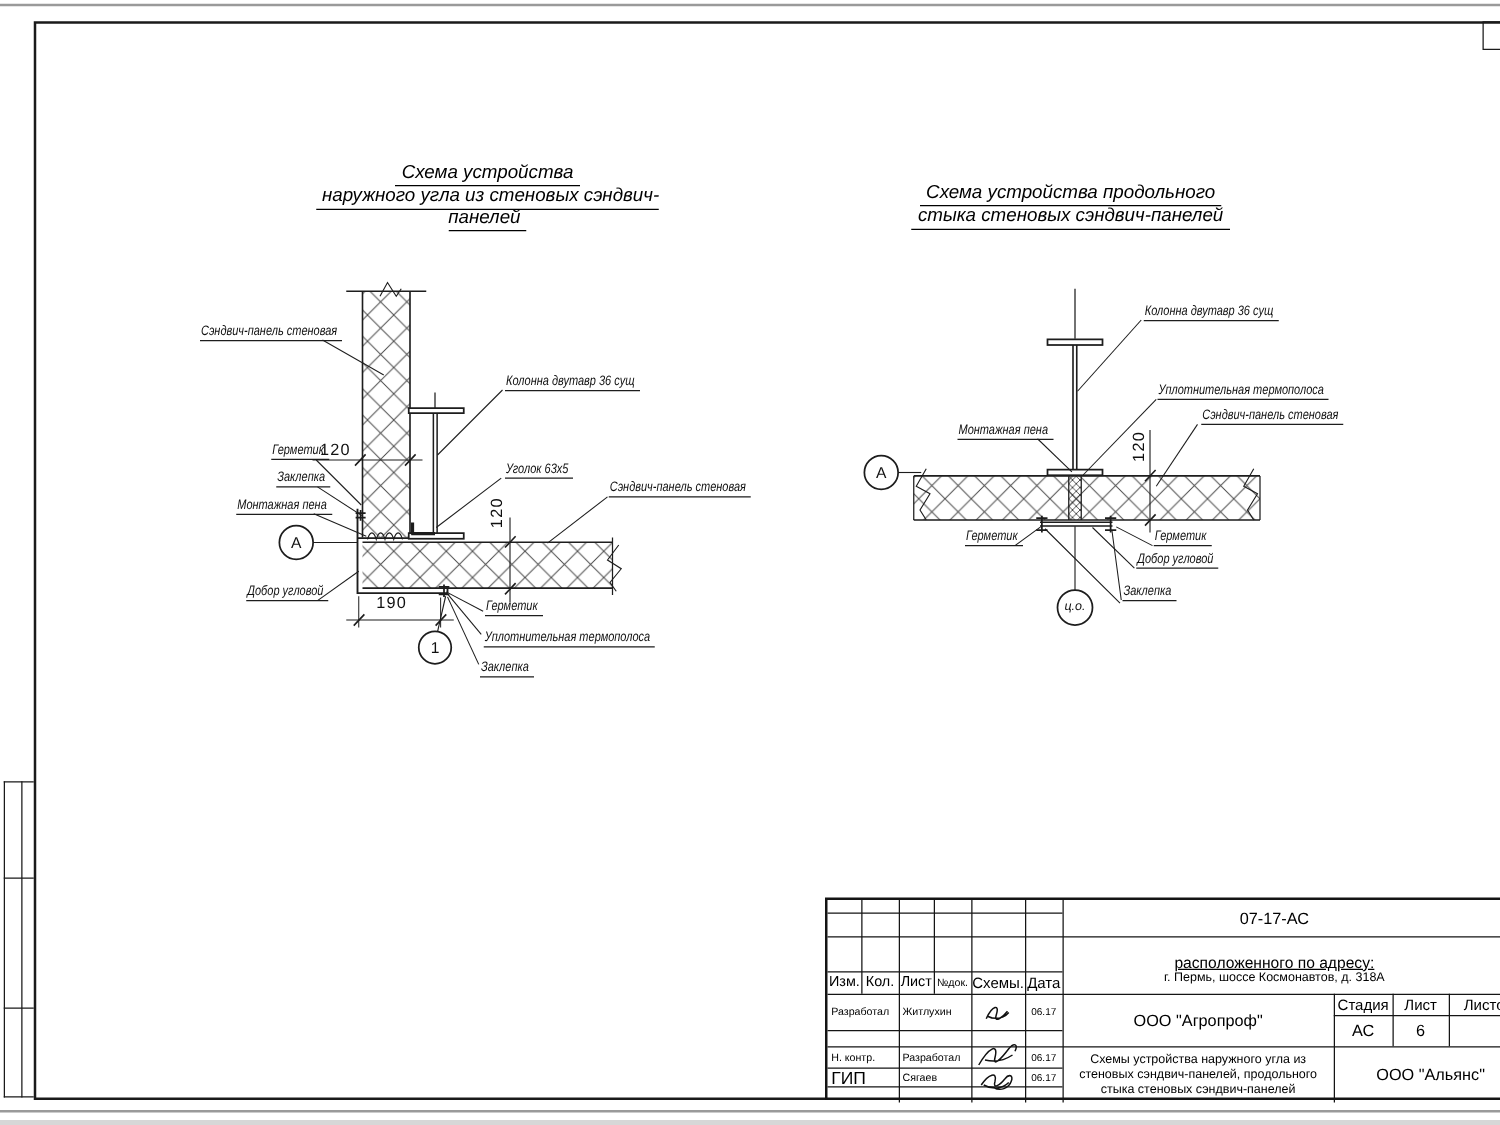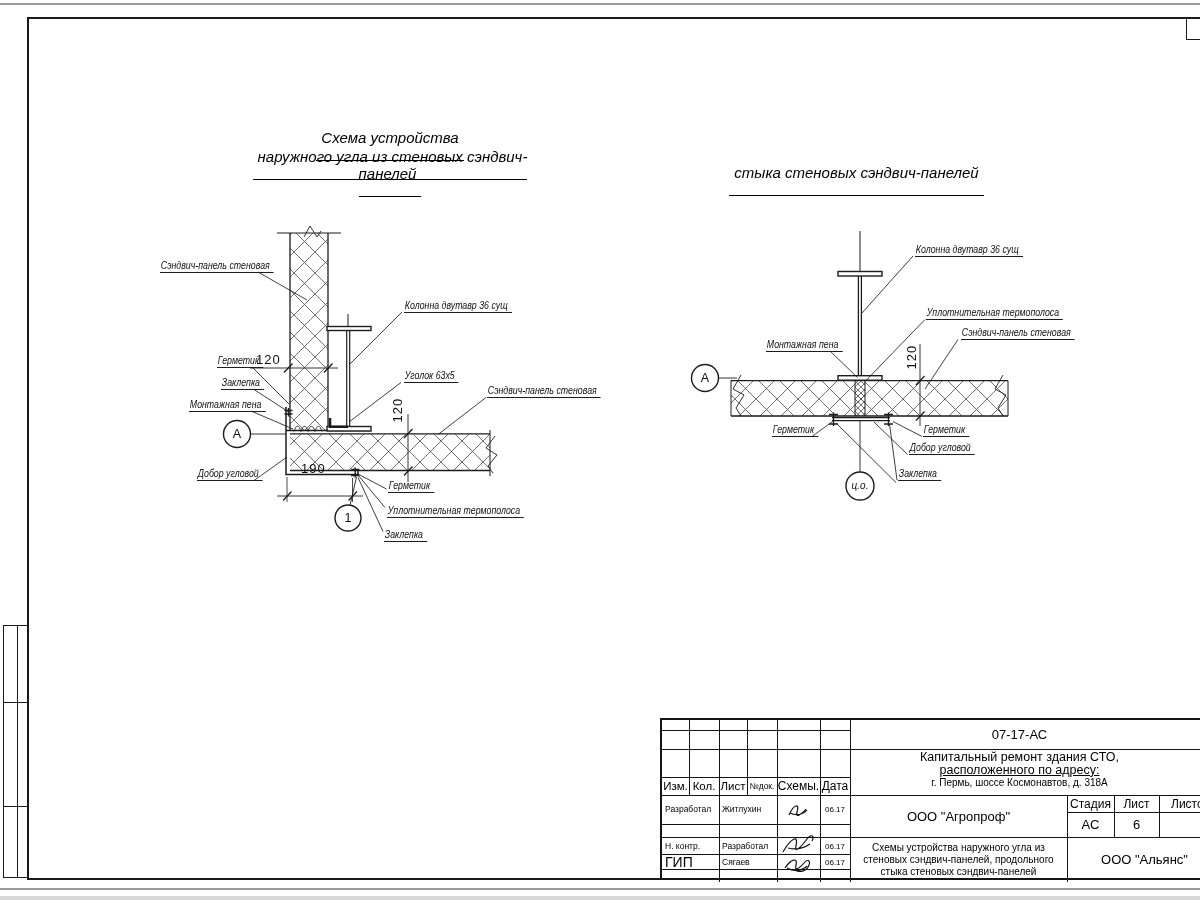--- a/index.html
+++ b/index.html
@@ -12,21 +12,21 @@
   .vl{position:absolute;width:1px;background:#1a1a1a;}
   .hl{position:absolute;height:1px;background:#1a1a1a;}
   
   .lbl{position:absolute;font-style:italic;font-size:11px;line-height:12px;white-space:nowrap;
        border-bottom:1px solid #1d1d1d;padding:0 5px 1px 1px;transform:scaleX(0.8);
        transform-origin:0 50%;color:#101010;}
   .dim{position:absolute;font-size:13px;letter-spacing:1px;color:#101010;white-space:nowrap;}
   .dim-v{transform:rotate(-90deg);text-align:center;}
   .marker{position:absolute;text-align:center;font-size:12.5px;color:#101010;}
   .title-line{position:absolute;text-align:center;font-style:italic;font-size:15px;color:#000;}
-  .title-line span{border-bottom:1.3px solid #000;padding:0 5px 14px;}
+  .title-line span{border-bottom:1.3px solid #000;padding:0 5px 2px;}
   
   #stamp{position:absolute;left:660px;top:718px;width:560px;height:162px;
          border:2px solid #141414;box-sizing:border-box;background:#fff;}
   #stamp .vl,#stamp .hl{background:#141414;}
   .cell{position:absolute;display:flex;align-items:center;justify-content:center;
         text-align:center;color:#000;}
   .cell.left{justify-content:flex-start;text-align:right;}
   svg{display:block;}
 </style>
 </head>
@@ -158,36 +158,37 @@
         <path d="M812,436.5 L832.5,421.5"></path>
         <path d="M922,436.5 L893,421.5"></path>
         <path d="M907.5,454.5 L874,422"></path>
         <path d="M897,480 L889.5,424 M896,482.5 L836,423"></path>
       </g>
     </g>
   </svg>
 
   <div class="title-line" style="left:225px;top:129px;width:330px;"><span>Схема устройства</span></div>
   <div class="title-line" style="left:225px;top:148px;width:330px;"><span>наружного угла из стеновых сэндвич-панелей</span></div>
+  <div class="title-line" style="left:704px;top:145px;width:305px;"><span>Схема устройства продольного</span></div>
   <div class="title-line" style="left:704px;top:164px;width:305px;"><span>стыка стеновых сэндвич-панелей</span></div>
 
   <div class="lbl" style="left:160px;top:259px;">Сэндвич-панель стеновая</div>
   <div class="lbl" style="left:404px;top:299px;">Колонна двутавр 36 сущ</div>
   <div class="lbl" style="left:217px;top:354px;">Герметик</div>
   <div class="lbl" style="left:221px;top:376px;">Заклепка</div>
   <div class="lbl" style="left:189px;top:398px;">Монтажная пена</div>
   <div class="lbl" style="left:404px;top:369px;">Уголок 63х5</div>
   <div class="lbl" style="left:487px;top:384px;">Сэндвич-панель стеновая</div>
   <div class="lbl" style="left:197px;top:467px;">Добор угловой</div>
   <div class="lbl" style="left:388px;top:479px;">Герметик</div>
   <div class="lbl" style="left:387px;top:504px;">Уплотнительная термополоса</div>
   <div class="lbl" style="left:384px;top:528px;">Заклепка</div>
   <div class="dim" style="left:256px;top:352px;">120</div>
   <div class="dim dim-v" style="left:385px;top:403px;width:24px;">120</div>
-  <div class="dim" style="left:301px;top:461px;">190</div>
+  <div class="dim" style="left:301px;top:474px;">190</div>
   <div class="marker" style="left:227px;top:426px;width:20px;height:16px;line-height:16px;">А</div>
   <div class="marker" style="left:338px;top:510px;width:20px;height:16px;line-height:16px;">1</div>
 
   <div class="lbl" style="left:915px;top:243px;">Колонна двутавр 36 сущ</div>
   <div class="lbl" style="left:926px;top:306px;">Уплотнительная термополоса</div>
   <div class="lbl" style="left:961px;top:326px;">Сэндвич-панель стеновая</div>
   <div class="lbl" style="left:766px;top:338px;">Монтажная пена</div>
   <div class="lbl" style="left:772px;top:423px;">Герметик</div>
   <div class="lbl" style="left:923px;top:423px;">Герметик</div>
   <div class="lbl" style="left:909px;top:441px;">Добор угловой</div>
@@ -236,21 +237,20 @@
 
     <svg class="abs" style="left:115px;top:75px;" width="43" height="87" viewBox="0 0 43 87">
       <g fill="none" stroke="#111" stroke-width="1.2">
         <path d="M12,20 c5,-11 11,-12 8,-3 c-2,7 5,2 9,-3 m-16,4 c6,3 13,2 17,-3"></path>
         <path d="M6,57 c8,-14 16,-18 13,-6 c-2,8 5,1 11,-7 c4,-5 8,-4 5,2 m-24,7 c8,2 16,0 22,-4"></path>
         <path d="M8,73 c6,-9 13,-11 11,-3 c-2,7 4,3 8,-2 c3,-4 7,-3 5,2 c-2,6 -9,8 -14,5 m-8,-2 c7,4 15,3 20,-2"></path>
       </g>
     </svg>
 
     <div class="cell" style="left:188px;top:0;width:339px;height:28px;font-size:13px;">07-17-АС</div>
-    <div class="cell" style="left:188px;top:30px;width:339px;height:13px;font-size:12.5px;">Капитальный ремонт здания СТО,</div>
     <div class="cell" style="left:188px;top:43px;width:339px;height:13px;font-size:12.5px;text-decoration:underline;">расположенного по адресу:</div>
     <div class="cell" style="left:188px;top:56px;width:339px;height:13px;font-size:10px;">г. Пермь, шоссе Космонавтов, д. 318А</div>
     <div class="cell" style="left:188px;top:75px;width:217px;height:42px;font-size:13px;">ООО "Агропроф"</div>
     <div class="cell" style="left:405px;top:75px;width:47px;height:17px;font-size:12px;">Стадия</div>
     <div class="cell" style="left:452px;top:75px;width:45px;height:17px;font-size:12px;">Лист</div>
     <div class="cell" style="left:497px;top:75px;width:63px;height:17px;font-size:12px;">Листов</div>
     <div class="cell" style="left:405px;top:92px;width:47px;height:25px;font-size:13px;">АС</div>
     <div class="cell" style="left:452px;top:92px;width:45px;height:25px;font-size:13px;">6</div>
     <div class="cell" style="left:497px;top:92px;width:63px;height:25px;font-size:13px;"></div>
     <div class="cell" style="left:176px;top:121px;width:217px;height:12px;font-size:10px;margin-left:12px;">Схемы устройства наружного угла из</div>

